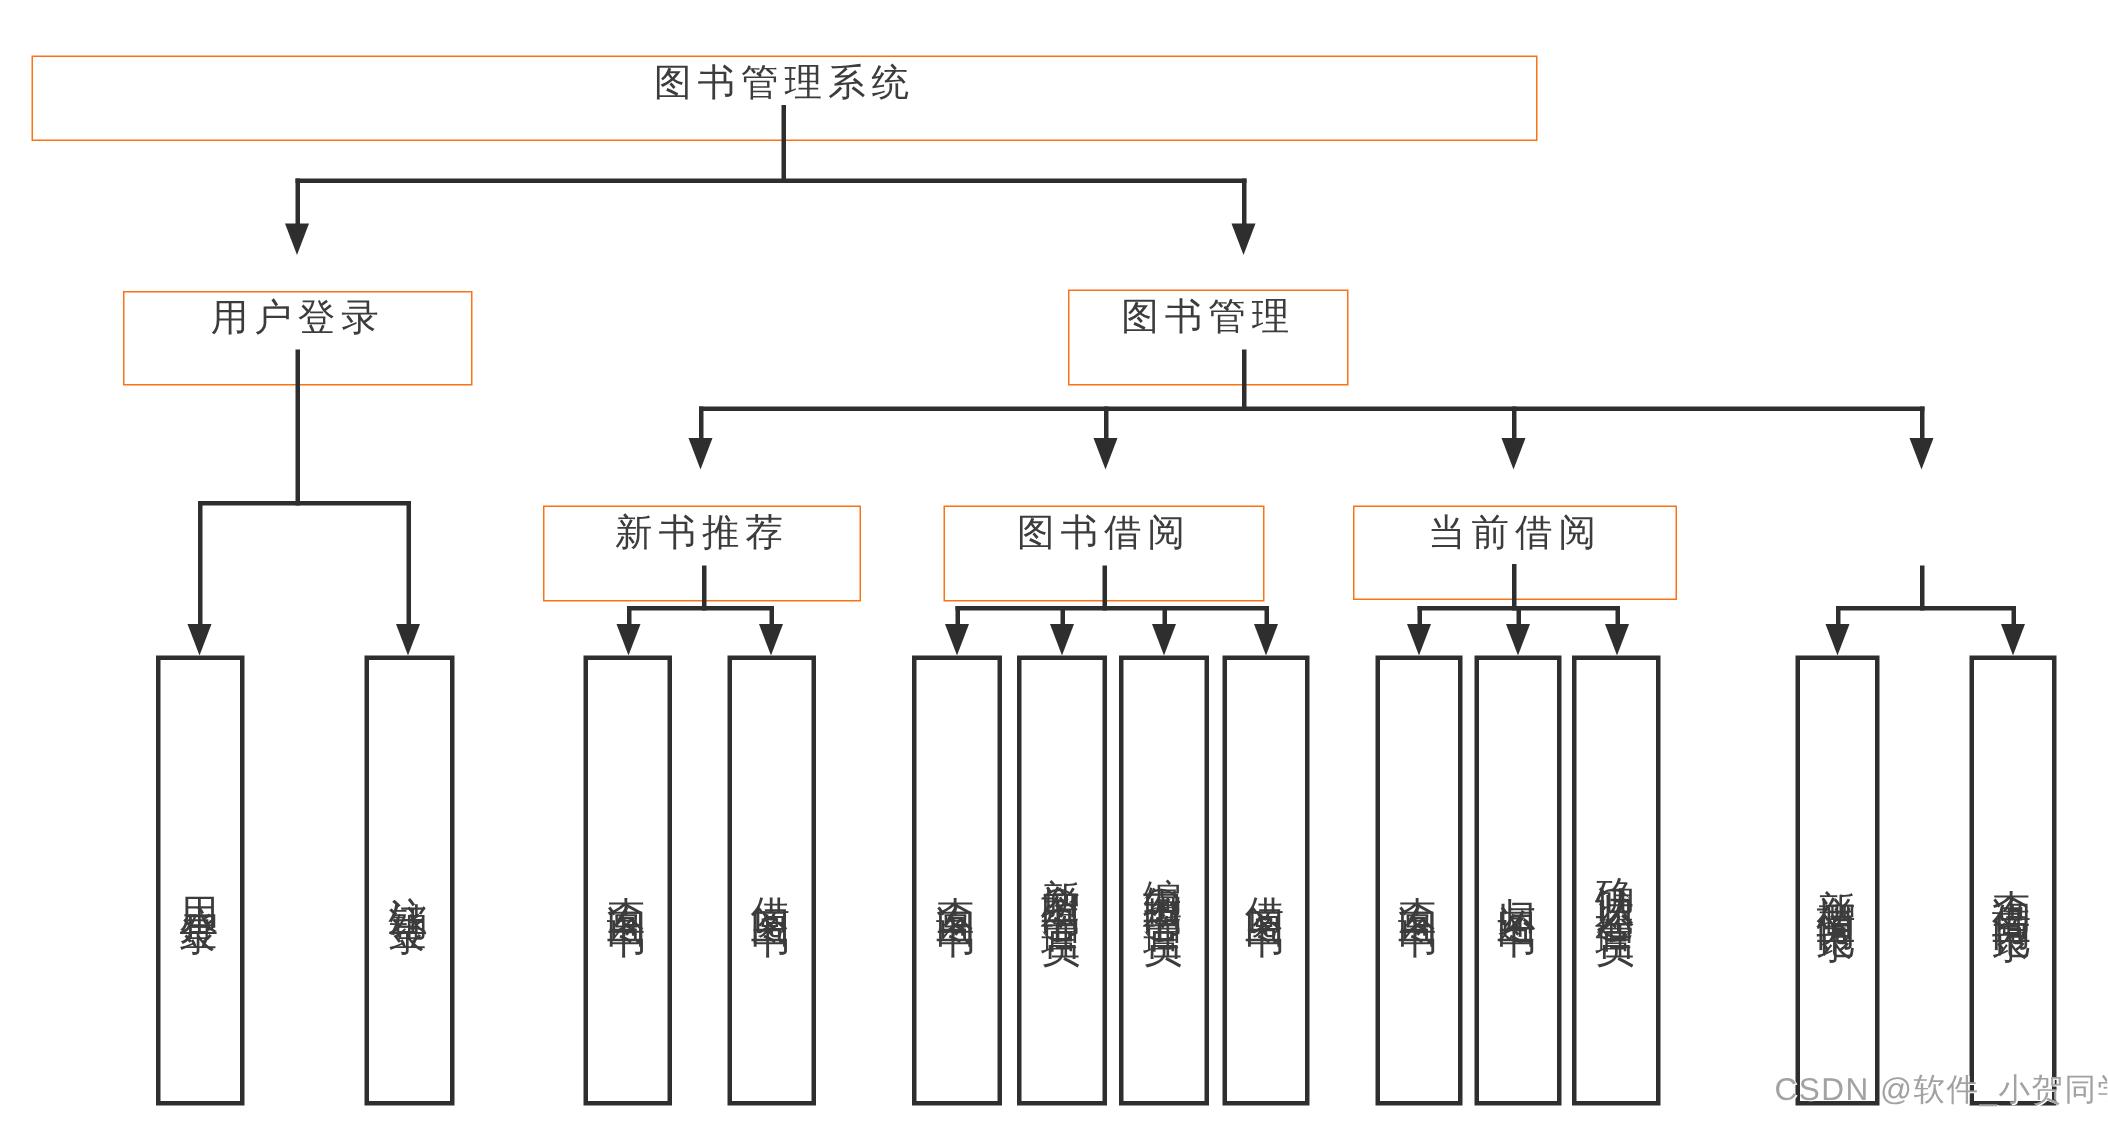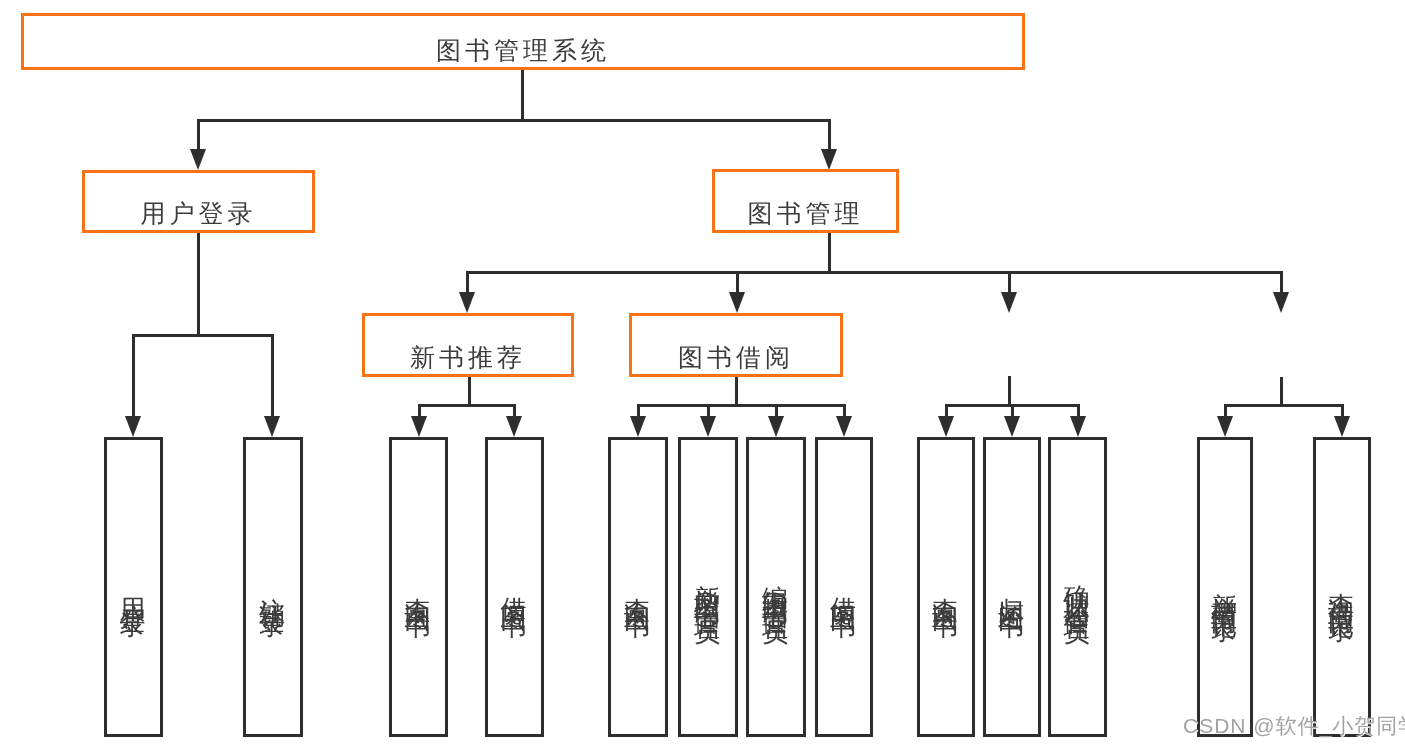--- a/index.html
+++ b/index.html
@@ -1,23 +1,23 @@
 <!DOCTYPE html>
 <html><head>
 <meta charset="utf-8">
 <style>
   html,body{margin:0;padding:0;background:#ffffff;}
   .stage{
     position:relative;width:1405px;height:747px;background:#ffffff;
     font-family:"Liberation Sans",sans-serif;overflow:hidden;
   }
   .box{
-    position:absolute;box-sizing:border-box;border:3px solid #f97316;background:#ffffff;
-    display:flex;align-items:flex-end;justify-content:center;
-    color:#3c3c3c;font-size:25px;letter-spacing:4px;white-space:nowrap;
+    position:absolute;box-sizing:border-box;border:1px solid #f97316;background:#ffffff;
+    display:flex;align-items:flex-start;justify-content:center;
+    color:#3c3c3c;font-size:25px;letter-spacing:4px;white-space:nowrap;margin-top:24px;
   }
   .vbox{
     position:absolute;box-sizing:border-box;border:3px solid #2e2e2e;background:#ffffff;
   }
   .vbox > span{
     position:absolute;left:50%;top:50%;transform:translate(-50%,-50%);
     writing-mode:vertical-rl;text-orientation:mixed;
     color:#3c3c3c;font-size:26px;letter-spacing:5px;white-space:nowrap;
   }
   .vline{position:absolute;width:3px;background:#2e2e2e;}
@@ -72,20 +72,23 @@
   <div class="arw" style="left:459px;top:292px;"></div>
   <div class="arw" style="left:729px;top:292px;"></div>
   <div class="arw" style="left:1001px;top:292px;"></div>
   <div class="arw" style="left:1273px;top:292px;"></div>
 
   <div class="box" style="left:629px;top:313px;width:214px;height:64px;">
     <span>图书借阅</span>
   </div>
   <div class="box" style="left:362px;top:313px;width:212px;height:64px;">
     <span>新书推荐</span>
+  </div>
+  <div class="box" style="left:902px;top:313px;width:216px;height:63px;">
+    <span>当前借阅</span>
   </div>
 
   <div class="vline" style="left:468px;top:377px;height:30px;"></div>
   <div class="hline" style="left:418px;top:404px;width:98px;"></div>
   <div class="vline" style="left:418px;top:404px;height:16px;"></div>
   <div class="vline" style="left:513px;top:404px;height:16px;"></div>
   <div class="arw" style="left:411px;top:416px;"></div>
   <div class="arw" style="left:506px;top:416px;"></div>
 
   <div class="vline" style="left:735px;top:377px;height:30px;"></div>

